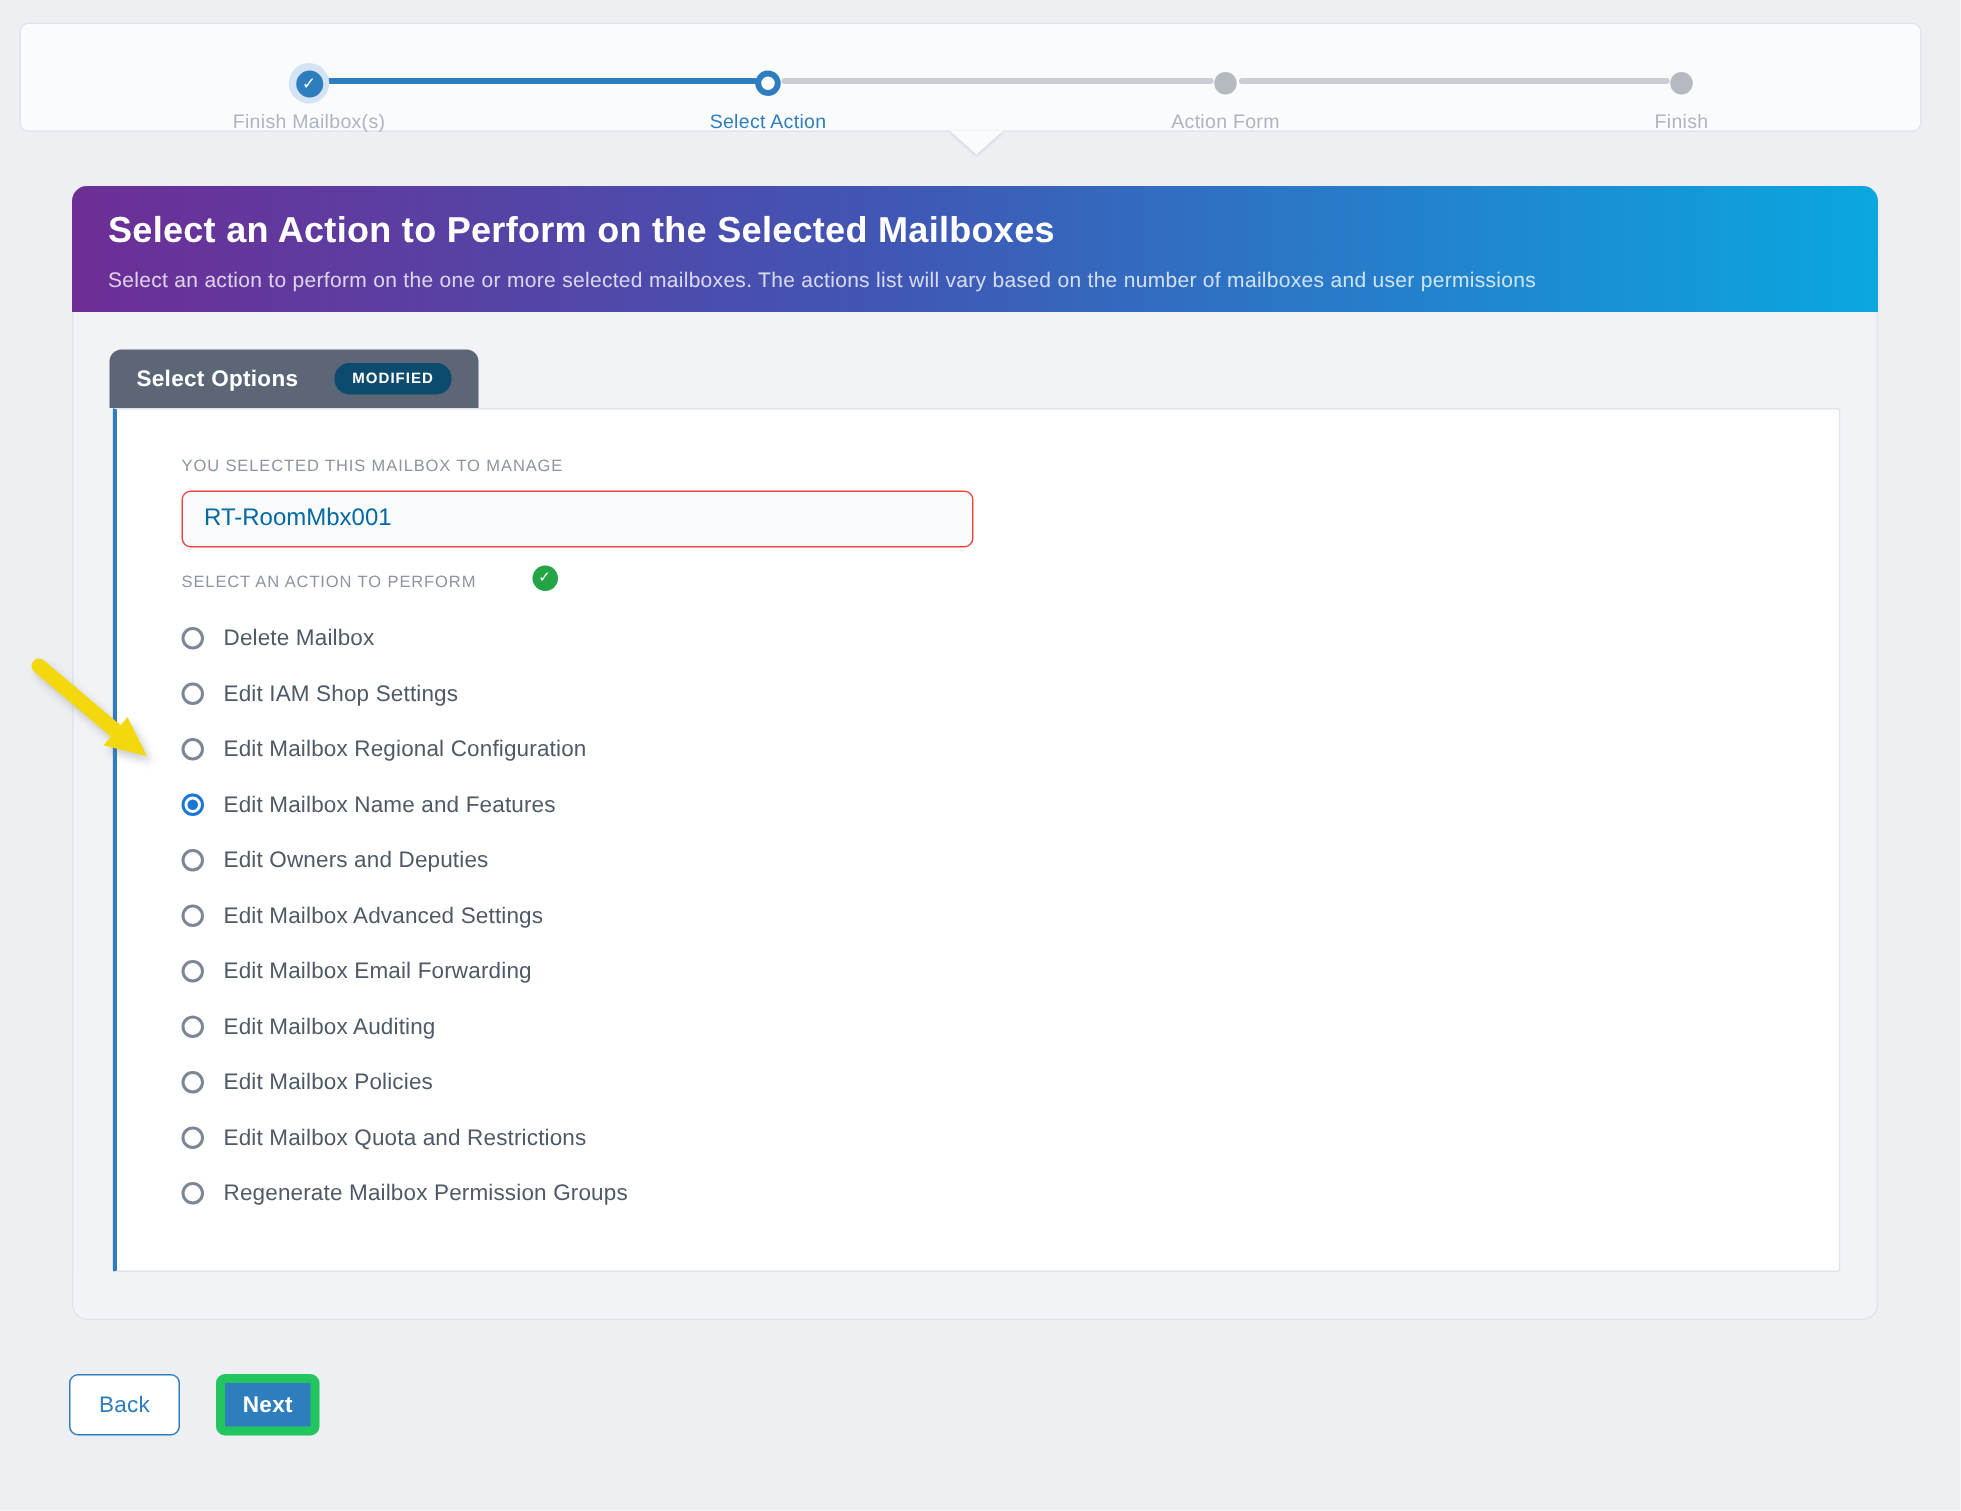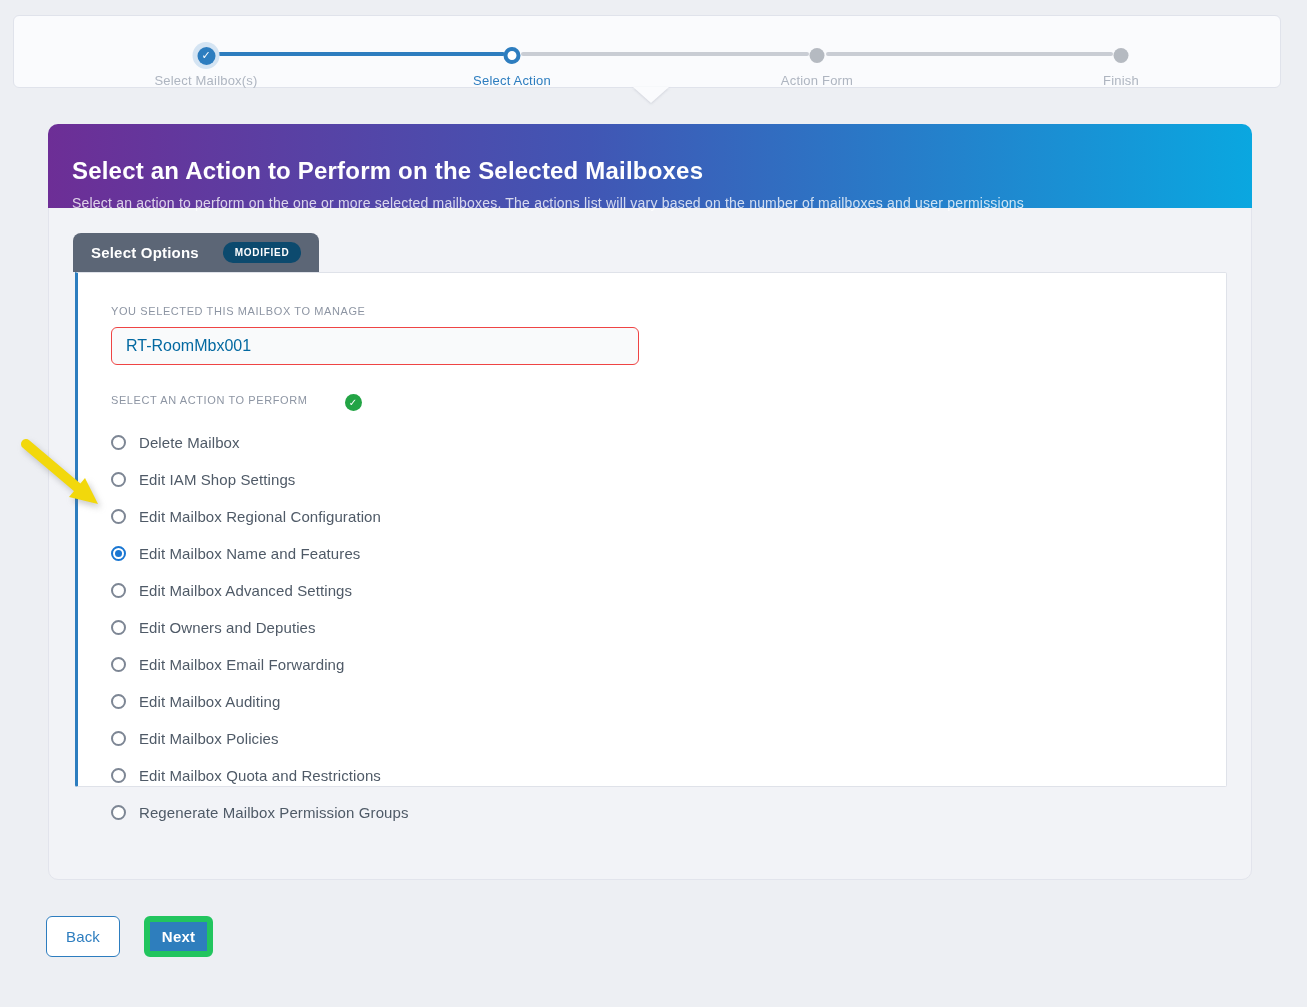--- a/index.html
+++ b/index.html
@@ -76,21 +76,21 @@
     width: 1204px; height: 756px;
     background: #f2f3f7;
     border: 1px solid #e2e4ec;
     border-radius: 10px;
   }
   .banner {
     margin: -1px -1px 0 -1px;
     height: 84px;
     border-radius: 10px 10px 0 0;
     background: linear-gradient(90deg, #6d2e96 0%, #4156b4 45%, #0aa7e0 100%);
-    padding: 33px 24px 0 24px;
+    padding: 16px 24px 0 24px;
   }
   .banner-title {
     color: #ffffff; font-size: 24px; font-weight: bold; letter-spacing: 0.2px;
   }
   .banner-subtitle {
     margin-top: 10px;
     color: rgba(255,255,255,0.78); font-size: 14px; letter-spacing: 0.2px;
   }
 
   .tab {
@@ -102,45 +102,45 @@
   }
   .tab-label { color: #fff; font-size: 15px; font-weight: bold; letter-spacing: 0.2px; }
   .badge {
     background: #0c4a6e; color: #fff;
     font-size: 10px; font-weight: bold; letter-spacing: 0.7px;
     padding: 5px 12px; border-radius: 10px;
   }
 
   .panel {
     margin: 0 24px 0 26px;
-    height: 515px;
+    height: 576px;
     background: #ffffff;
     border: 1px solid #dfe2e9;
     border-left: 3px solid #2d7dbf;
     border-radius: 0 2px 2px 2px;
-    padding: 32px 0 0 33px;
+    padding: 32px 0 0 43px;
   }
   .field-label {
     font-size: 11px; color: #8d95a3; letter-spacing: 0.6px;
   }
   .mailbox-input {
     display: block;
     margin-top: 10px;
     width: 528px; height: 38px;
     background: #f9fafb;
     border: 1px solid #ef4444;
     border-radius: 6px;
     padding: 0 14px;
     font-family: "Liberation Sans", sans-serif;
     font-size: 16px; color: #0369a1;
     outline: none;
   }
   .action-label-row {
-    margin-top: 29px;
-    display: flex; align-items: flex-start; gap: 37px;
+    margin-top: 12px;
+    display: flex; align-items: flex-end; gap: 37px;
   }
   .valid-check {
     width: 17px; height: 17px; border-radius: 50%;
     background: #23a445; color: #fff;
     display: inline-flex; align-items: center; justify-content: center;
     font-size: 10px; font-weight: bold;
   }
   .valid-check::after { content: "✓"; }
 
   .options { margin-top: 13px; }
@@ -190,21 +190,21 @@
 <div class="stepper-card">
   <div class="stepper">
     <div class="connector blue"></div>
     <div class="connector grey1"></div>
     <div class="connector grey2"></div>
 
     <div class="step step1 done">
       <span class="halo">
           <span class="done-circle"></span>
         </span>
-      <span class="label">Select Mailbox(s)</span>
+      <span class="label">Finish Mailbox(s)</span>
     </div>
     <div class="step step2 active">
       <span class="active-circle"></span>
       <span class="label">Select Action</span>
     </div>
     <div class="step step3 pending">
       <span class="pending-circle"></span>
       <span class="label">Action Form</span>
     </div>
     <div class="step step4 pending">
@@ -252,26 +252,26 @@
           <span class="option-label">Edit Mailbox Regional Configuration</span>
         </div>
 
         <div class="option">
           <span class="radio selected"></span>
           <span class="option-label">Edit Mailbox Name and Features</span>
         </div>
 
         <div class="option">
           <span class="radio"></span>
+          <span class="option-label">Edit Owners and Deputies</span>
+        </div>
+
+        <div class="option">
+          <span class="radio"></span>
           <span class="option-label">Edit Mailbox Advanced Settings</span>
-        </div>
-
-        <div class="option">
-          <span class="radio"></span>
-          <span class="option-label">Edit Owners and Deputies</span>
         </div>
 
         <div class="option">
           <span class="radio"></span>
           <span class="option-label">Edit Mailbox Email Forwarding</span>
         </div>
 
         <div class="option">
           <span class="radio"></span>
           <span class="option-label">Edit Mailbox Auditing</span>

